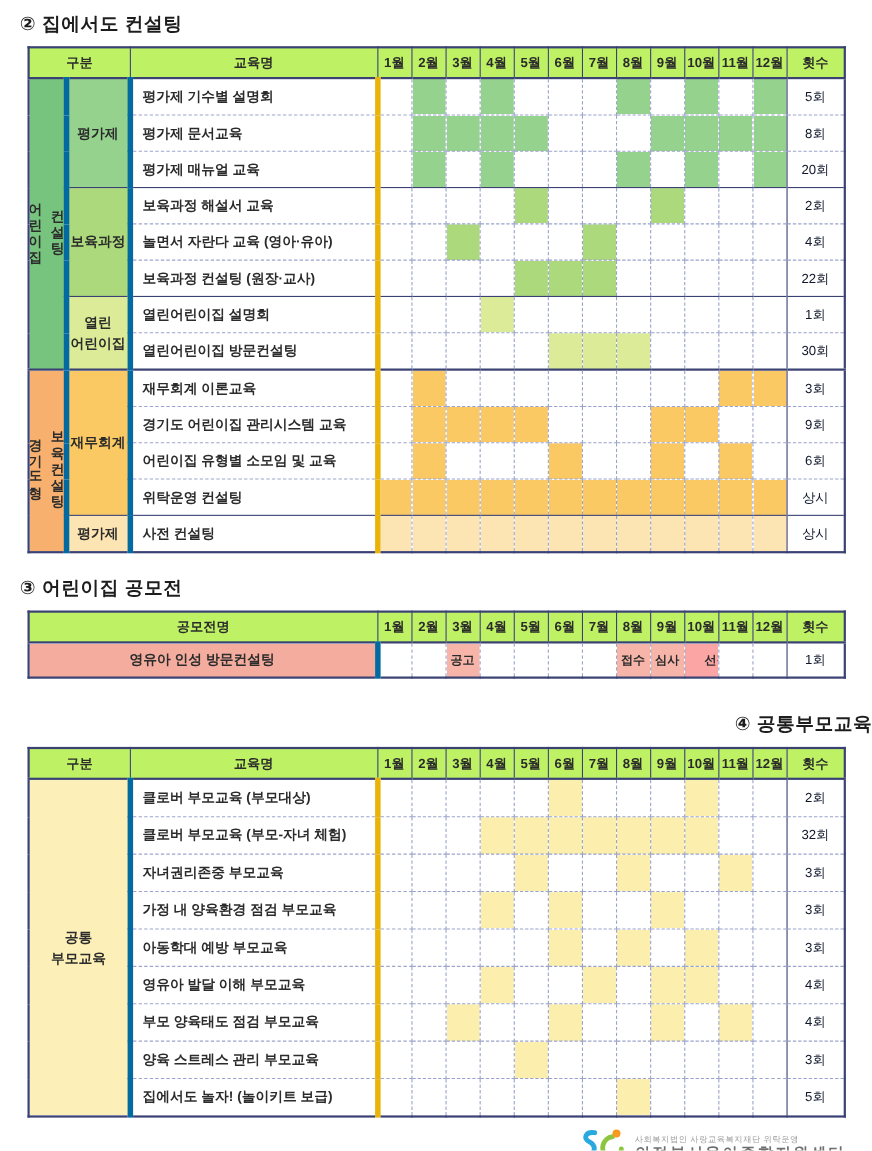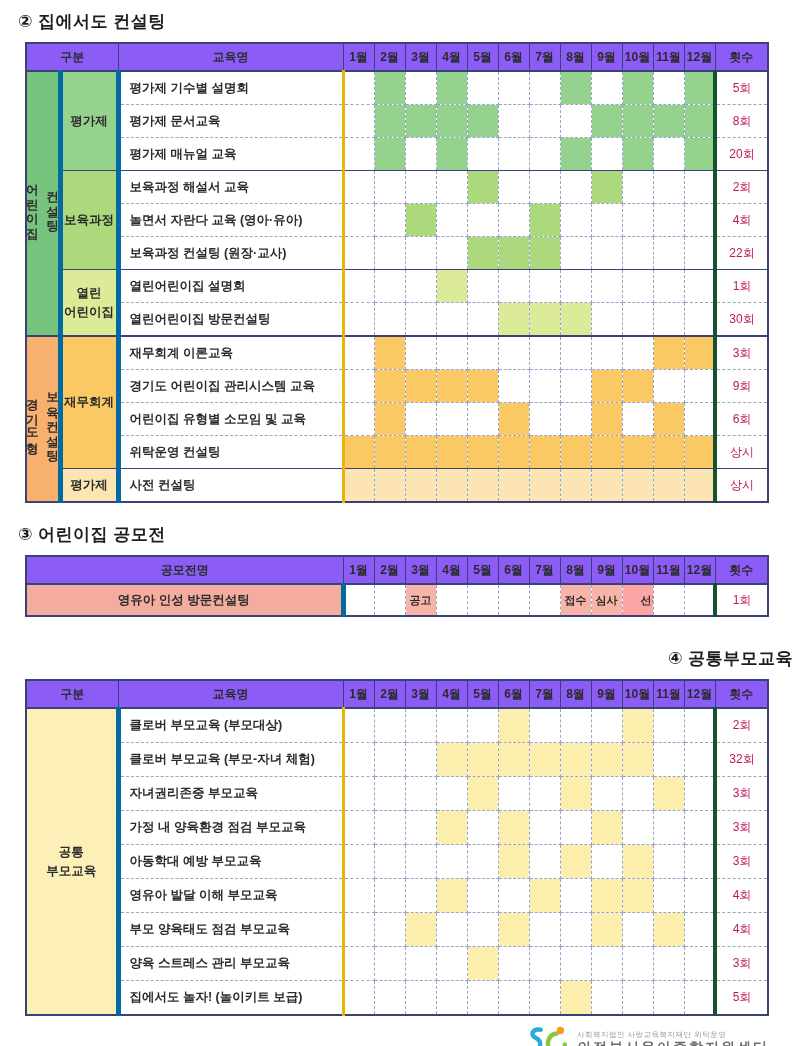--- a/index.html
+++ b/index.html
@@ -13,40 +13,40 @@
     margin:10px 0 9px 18px;
   }
   .sec-title.gap1{margin-top:20px;}
   .sec-title.gap2{margin-top:30px;text-align:right;}
 
   table.sched{
     border-collapse:collapse;table-layout:fixed;width:743px;margin-left:25px;
     border:2px solid #3A4173;
   }
   .sched th{
-    background:#8b5cf6;border:1px solid #3A4173;border-bottom:2px solid #3A4173;
+    background:#bef264;border:1px solid #3A4173;border-bottom:2px solid #3A4173;
     font-size:12px;font-weight:700;color:#2b2b2b;padding:0;height:26px;
   }
   .sched td{
     border:1px dashed #9AA3C9;font-size:12px;padding:0;text-align:center;color:#333;
     overflow:hidden;white-space:nowrap;
   }
   #t-consulting td{height:32px;}
   #t-contest td{height:30px;}
   #t-parent td{height:33px;}
 
   .sched td.name{
     text-align:left;padding-left:9px;font-weight:700;font-size:12.5px;color:#2b2b2b;
-    border-left:1px solid #3A4173;border-right:3px solid #eab308;
+    border-left:1px solid #3A4173;border-right:5px solid #eab308;
   }
   .sched td.label{
     font-weight:700;font-size:12.5px;color:#2b2b2b;line-height:1.45;
     border-left:1px solid #3A4173;border-right:5px solid #0369a1;
   }
-  .sched td.count{border-left:4px solid #14532d;font-size:12px;color:#be185d;}
+  .sched td.count{border-left:1px solid #14532d;font-size:12px;color:#0f172a;}
   .sched td.sl{border-left:1px solid #3A4173;}
   .sched td.sr{border-right:1px solid #3A4173;}
   .sched td.ct{font-size:11px;font-weight:700;color:#2b2b2b;}
   tr.sub-start td{border-top:1px solid #3A4173;}
   tr.group-start td{border-top:2px solid #3A4173;}
 
   .vwrap{display:flex;justify-content:center;align-items:center;gap:2px;}
   .vcol{
     writing-mode:vertical-rl;text-orientation:upright;letter-spacing:2px;
     font-weight:700;font-size:12.5px;color:#2b2b2b;

